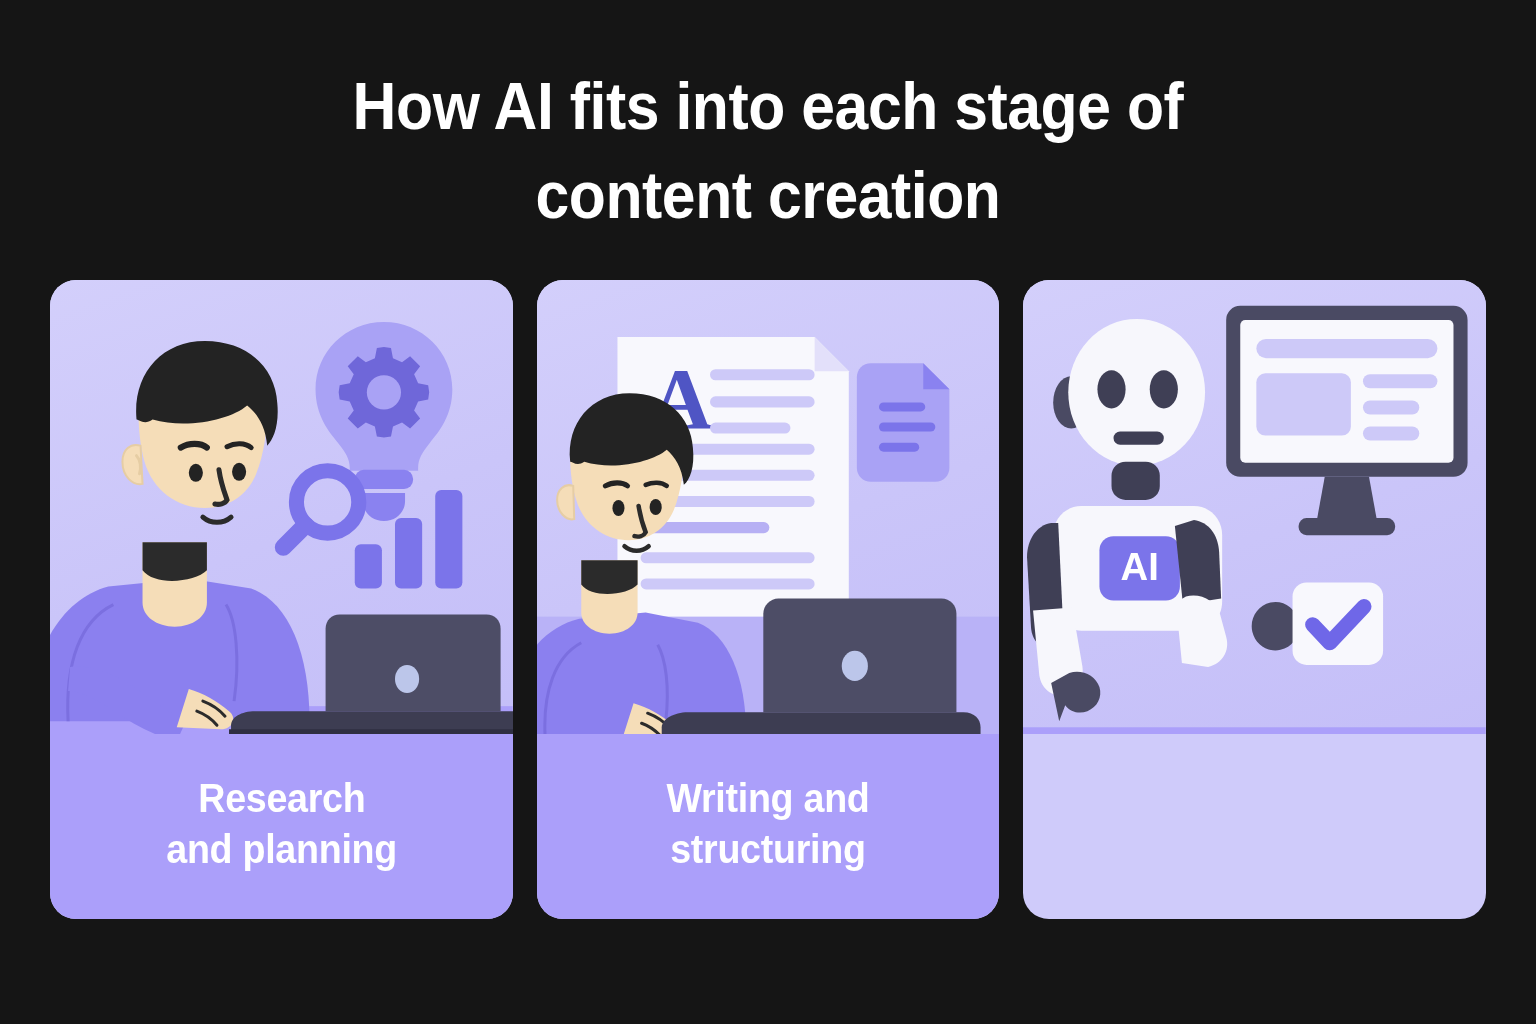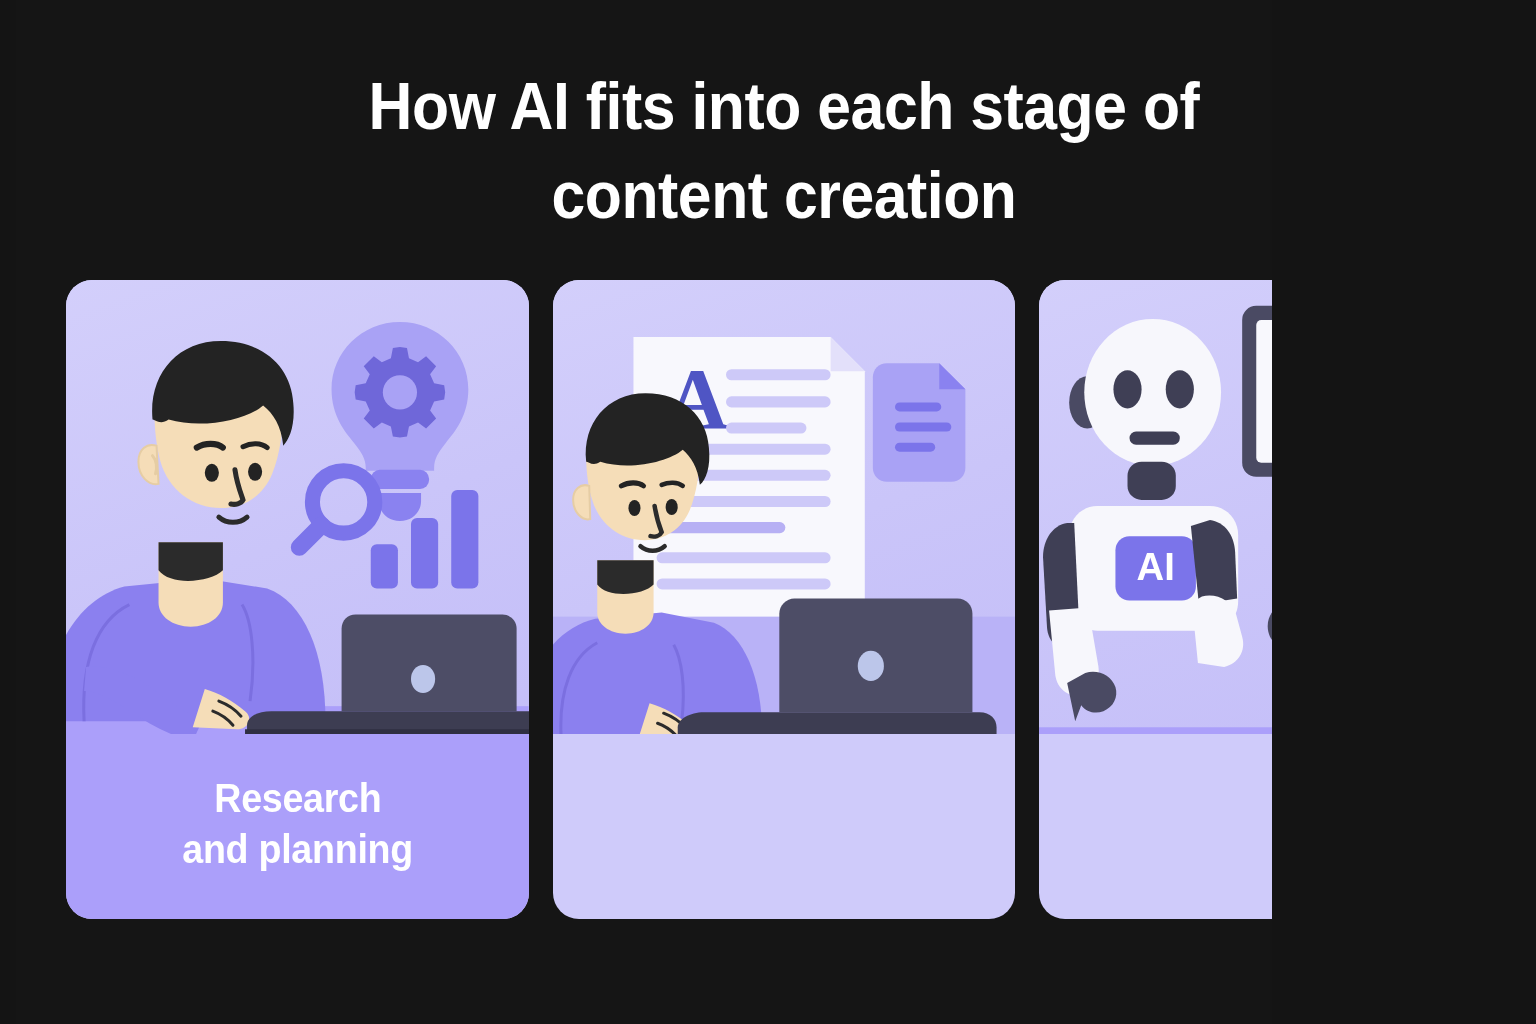--- a/index.html
+++ b/index.html
@@ -2,26 +2,25 @@
 <html><head>
 <meta charset="utf-8">
 <style>
   html, body {
     margin: 0;
     padding: 0;
     background: #141414;
   }
   .stage {
     position: relative;
-    width: 1256px;
+    width: 1536px;
     height: 1024px;
     background: #151515;
     overflow: hidden;
     font-family: "Liberation Sans", sans-serif;
-    margin-left: 16px;
   }
 
   
   .title {
     position: absolute;
     left: 0;
     top: 62px;
     width: 1536px;
     text-align: center;
     color: #ffffff;
@@ -209,20 +208,26 @@
             <path d="M104 442c8 3 15 8 20 14" fill="none" stroke="#2b2b2b" stroke-width="3" stroke-linecap="round"></path>
           </g>
 
           <g>
             <path d="M240 318h162c9 0 15 7 15 15v98H225v-98c0-8 7-15 15-15z" fill="#4d4d66"></path>
             <ellipse cx="316" cy="385" rx="13" ry="15" fill="#bcc6ea"></ellipse>
             <path d="M208 431h216c11 0 17 7 17 15v8H124v-8c0-8 12-15 26-15z" fill="#3d3d52"></path>
           </g>
         </svg>
       </div>
+      <div class="caption">
+        <span>
+          <span>Writing and</span><br>
+          <span>structuring</span>
+        </span>
+      </div>
     </div>
 
     <div class="card">
       <div class="illus">
         <svg class="scene" viewBox="0 0 460 454" preserveAspectRatio="xMidYMid slice">
 
           <g>
             <rect x="202" y="27" width="240" height="170" rx="14" fill="#4a4a63"></rect>
             <rect x="216" y="41" width="212" height="142" rx="5" fill="#f8f8fd"></rect>
             <rect x="232" y="60" width="180" height="19" rx="9.5" fill="#cdc9f8"></rect>

